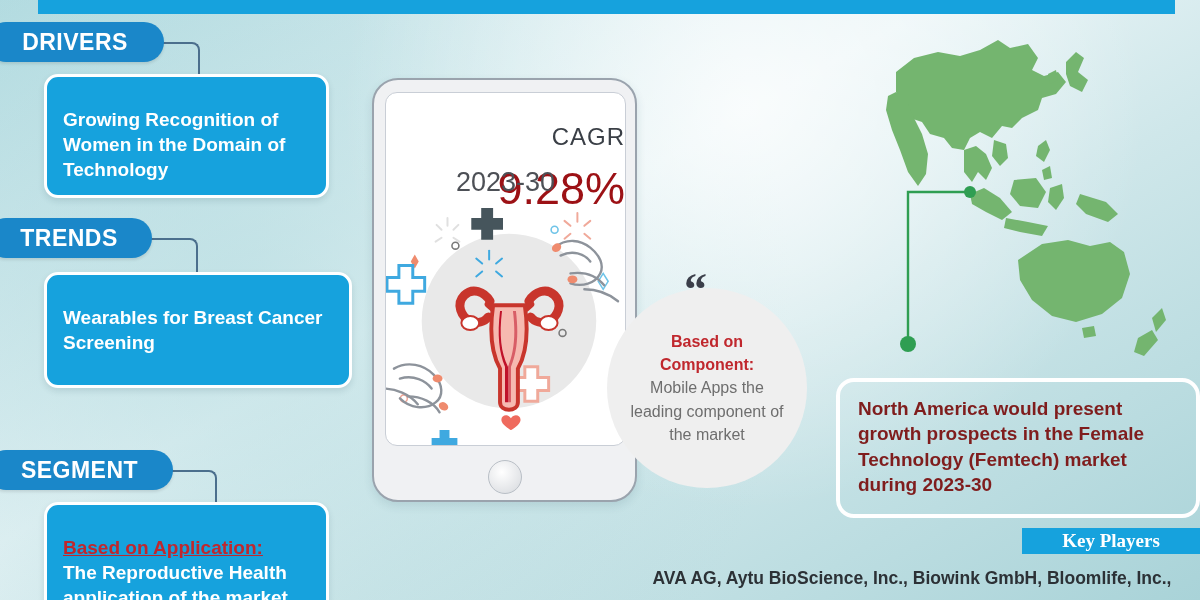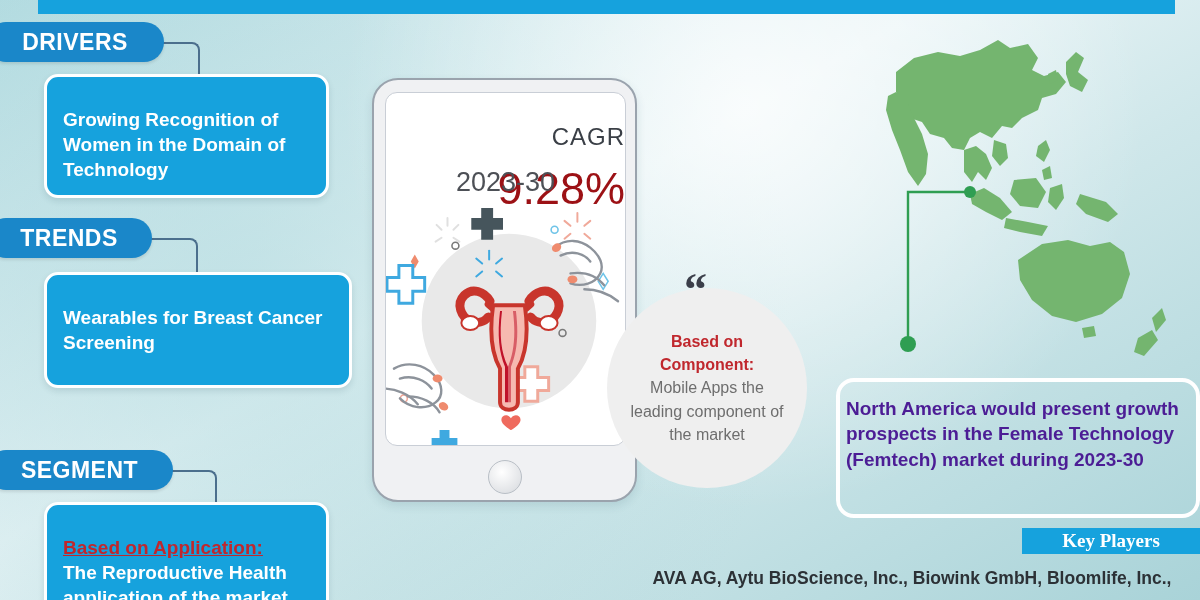--- a/index.html
+++ b/index.html
@@ -102,21 +102,21 @@
   
   .map-wrap{ position:absolute; left:852px; top:22px; width:348px; height:370px; z-index:2; }
   .map-dot{ fill:#2f9e52; }
   .map-line{ stroke:#2f9e52; stroke-width:2.4; fill:none; }
 
   
   .card-na{
     position:absolute; left:836px; top:378px; width:364px; height:140px;
     background:rgba(255,255,255,0.0); border:4px solid #ffffff;
     border-radius:18px; z-index:5;
-    padding:14px 6px; color:#4c1d95; font-weight:bold;
+    padding:14px 18px; color:#7f1d1d; font-weight:bold;
     font-size:19px; line-height:1.34;
   }
   .key-badge{
     position:absolute; left:1022px; top:528px; width:178px; height:26px;
     background:#16a2dd; color:#ffffff; font-weight:bold; font-size:19px;
     display:flex; align-items:center; justify-content:center; z-index:6;font-family:Liberation Serif, serif;
   }
   .players{
     position:absolute; left:624px; top:566px; width:576px; z-index:6;
     text-align:center; color:#2c3136; font-weight:bold;

